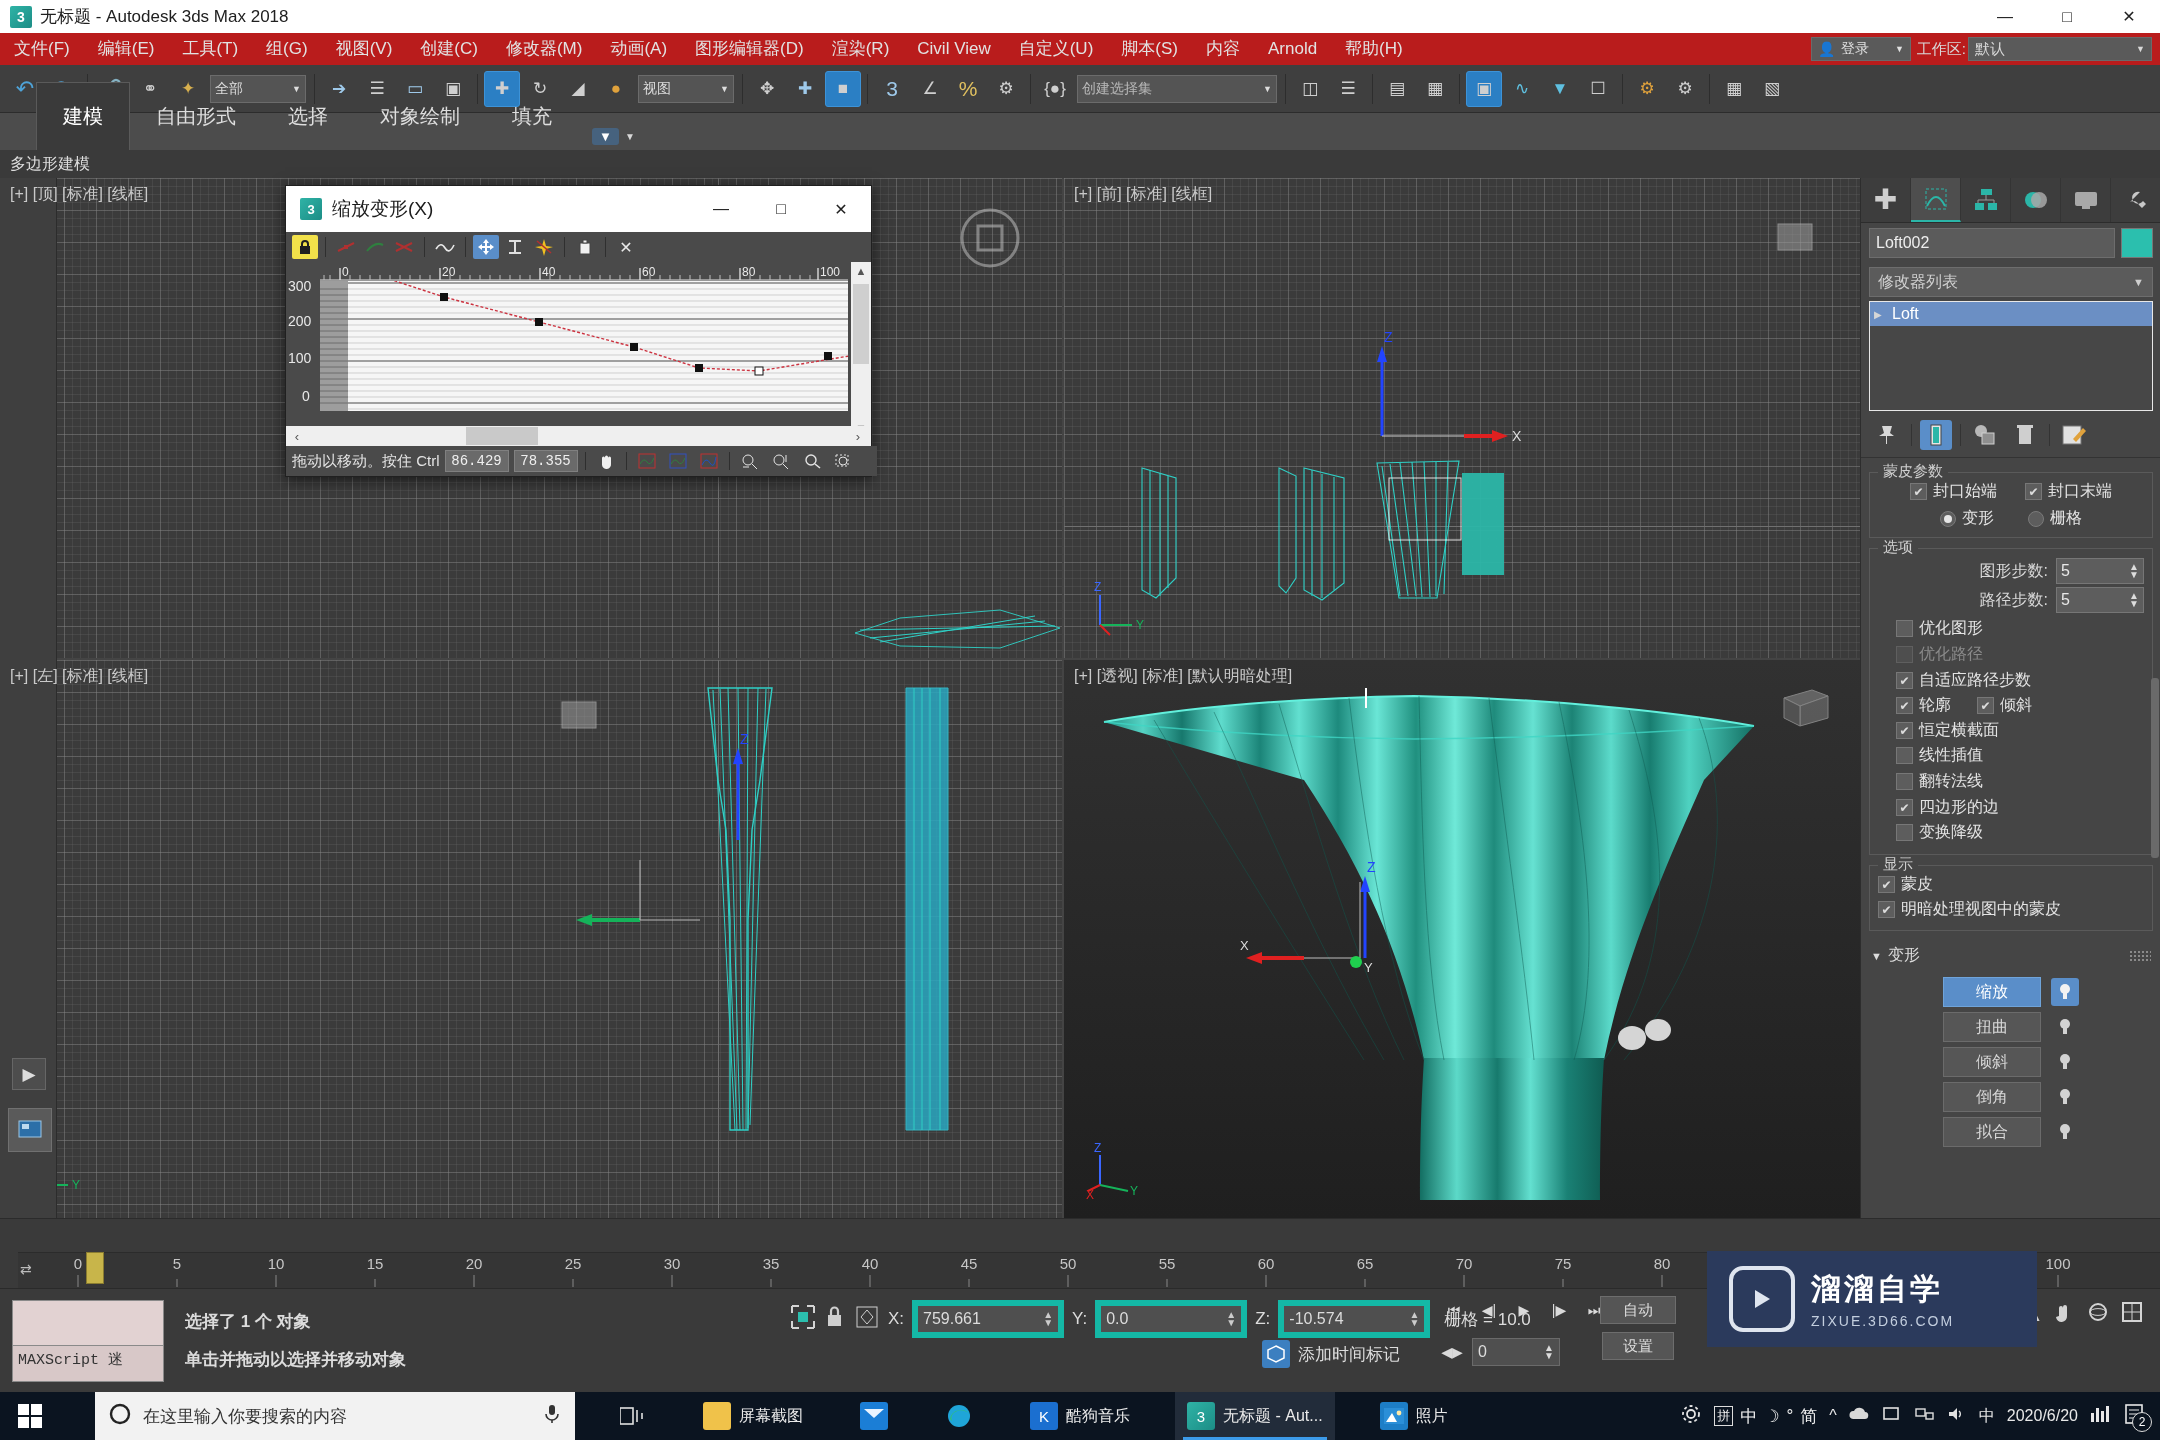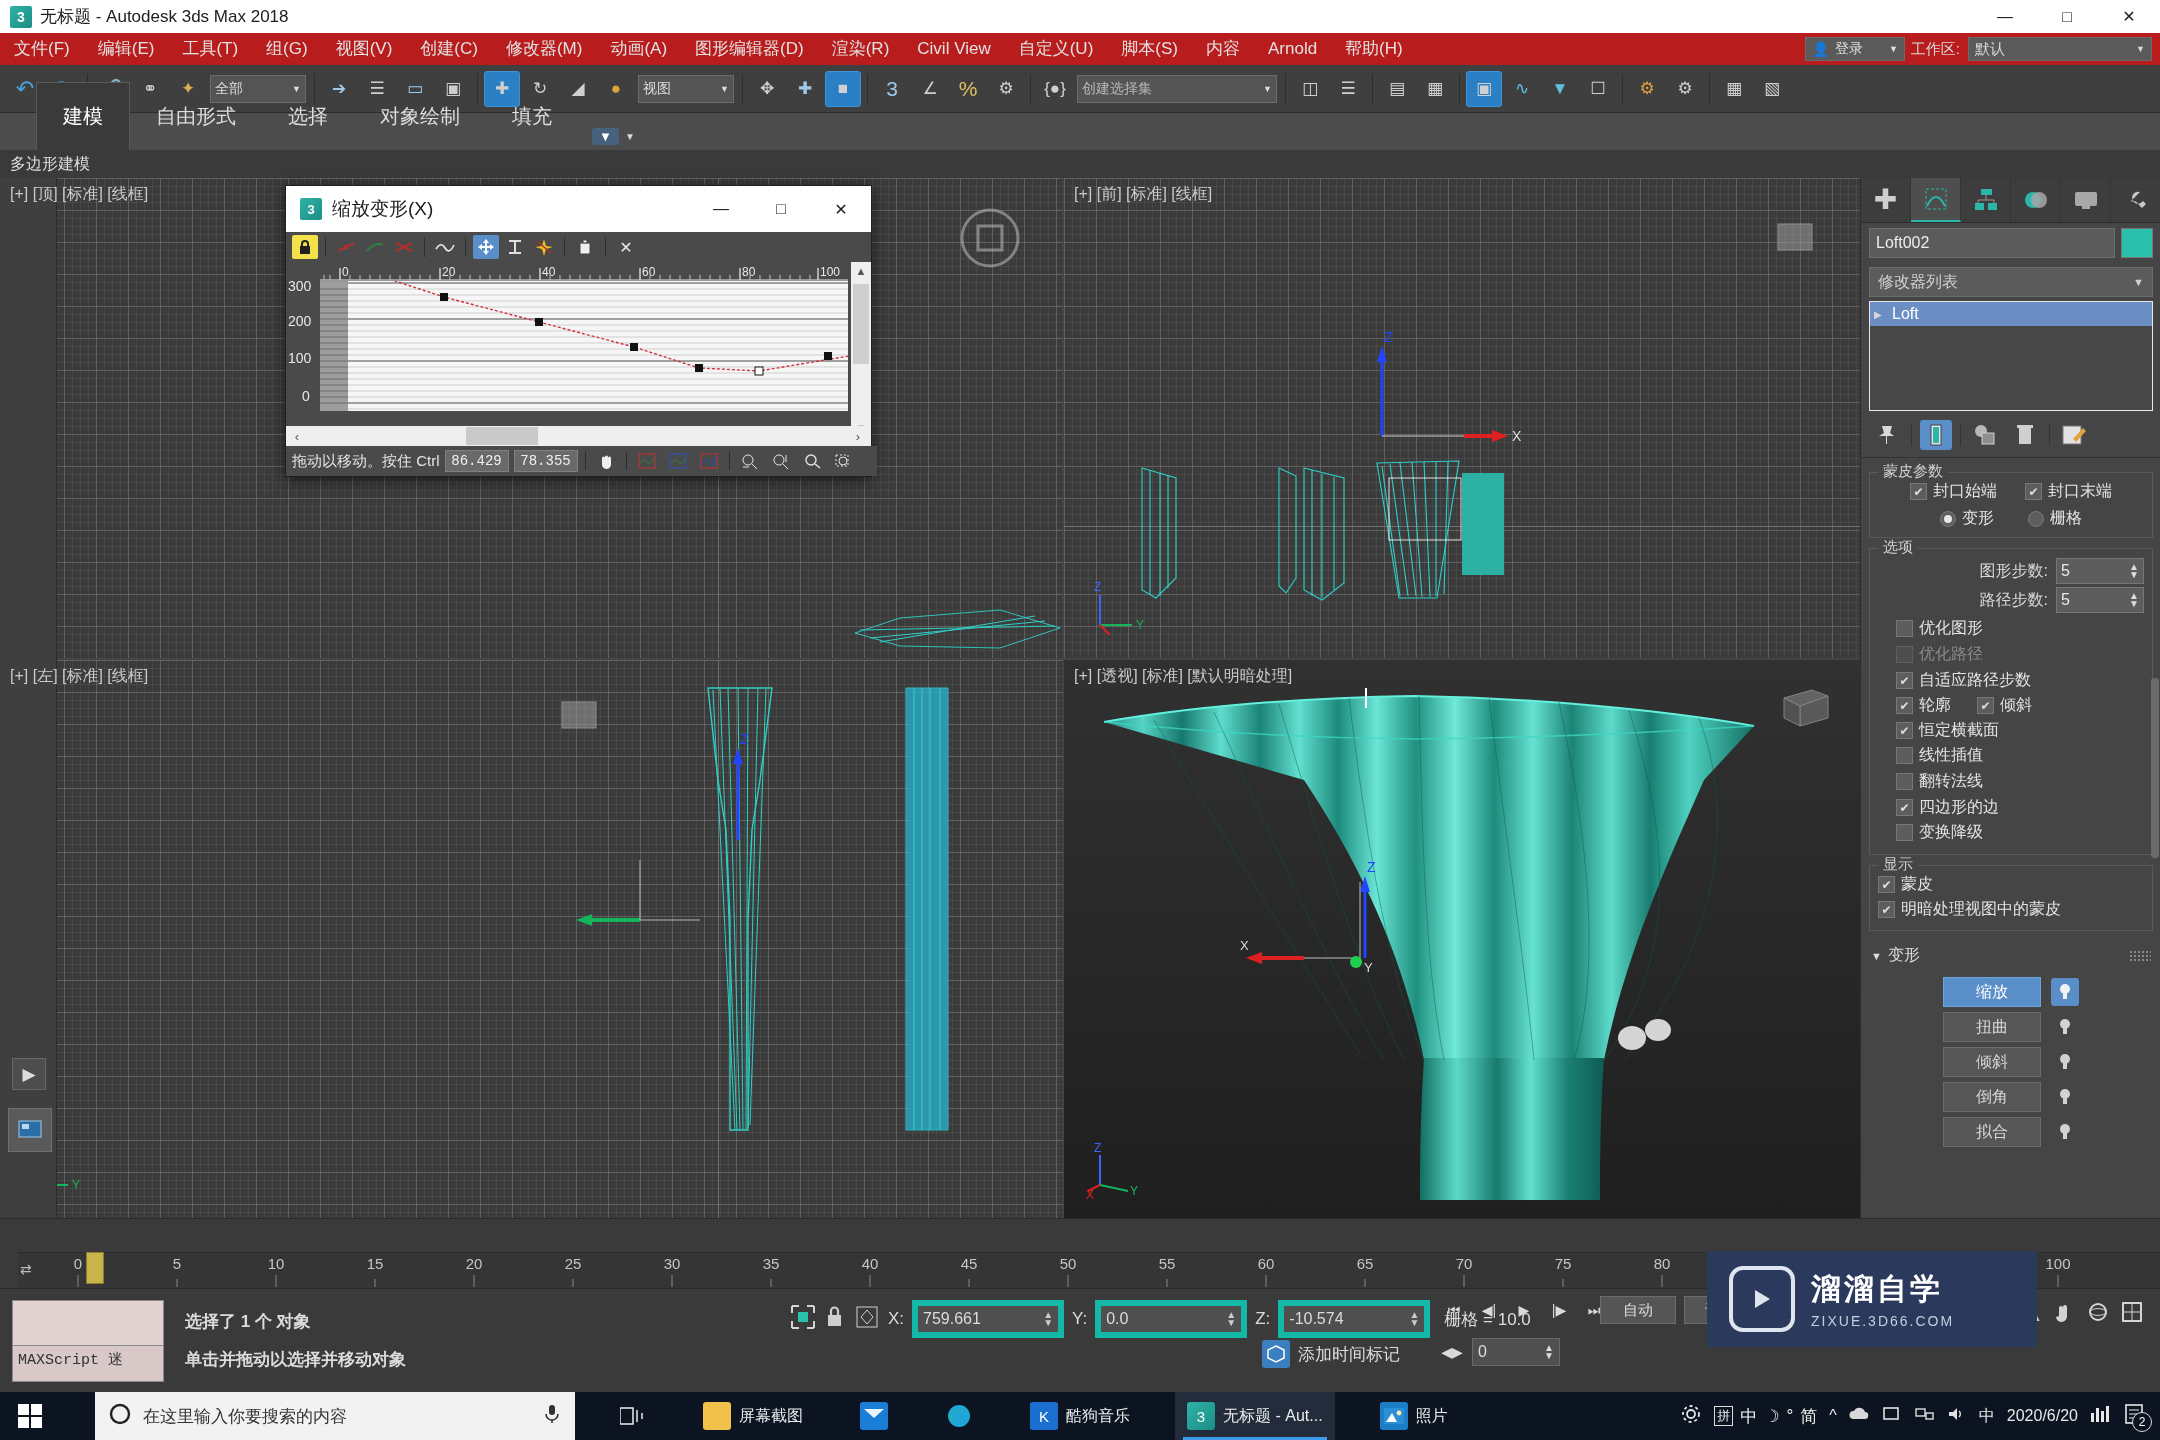--- a/index.html
+++ b/index.html
@@ -188,21 +188,21 @@
     <div class="menu-item">脚本(S)</div>
     <div class="menu-item">内容</div>
     <div class="menu-item">Arnold</div>
     <div class="menu-item">帮助(H)</div>
     <div class="login-box">
       <span style="margin-right:5px;">👤</span>
       <span>登录</span>
       <span class="caret" style="margin-left:26px;font-size:9px;">▼</span>
     </div>
     <div class="wsbox">
-      <span style="margin-right:8px;">工作区:</span>
+      <span style="margin-right:2px;">工作区:</span>
       <span class="wsselect">
         <span>默认</span>
         <span style="margin-left:auto;font-size:9px;">▼</span>
       </span>
     </div>
   </div>
 
   <div class="maintoolbar">
     <div class="tbtn flat" style="color:#4ea3d8;font-size:22px;">↶</div>
     <div class="tbtn flat" style="color:#4ea3d8;font-size:22px;">↷</div>
@@ -1153,21 +1153,21 @@
     <div class="abtn">|▶</div>
     <div class="abtn">⏭</div>
   </div>
   <div style="position:absolute;left:1438px;top:1338px;display:flex;align-items:center;gap:6px;">
     <span class="abtn">◀▶</span>
     <span style="width:76px;height:26px;background:#4f4f4f;border:1px solid #6a6a6a;display:flex;align-items:center;padding:0 5px;font-size:16px;color:#dcdcdc;">
       <span>0</span>
       <span style="margin-left:auto;font-size:10px;line-height:8px;">▲<br>▼</span>
     </span>
   </div>
-  <div style="position:absolute;left:1600px;top:1296px;display:flex;align-items:center;gap:8px;">
+  <div style="position:absolute;left:1600px;top:1296px;display:flex;align-items:center;gap:8px;flex-direction:column;">
     <span style="width:74px;height:26px;background:#555;border:1px solid #6d6d6d;display:flex;align-items:center;justify-content:center;font-size:15px;color:#ddd;">自动</span>
     <span style="width:70px;height:26px;background:#555;border:1px solid #6d6d6d;display:flex;align-items:center;justify-content:center;font-size:15px;color:#ddd;">设置</span>
   </div>
   <div style="position:absolute;right:16px;top:1300px;display:flex;align-items:center;gap:10px;color:#d4d4d4;">
     <span><svg width="24" height="24">
           <circle cx="10" cy="10" r="7" fill="none" stroke="#d4d4d4" stroke-width="2"></circle>
           <path d="M15,15 L22,22" stroke="#d4d4d4" stroke-width="2"></path>
         </svg></span>
     <span><svg width="24" height="24">
           <circle cx="9" cy="9" r="6" fill="none" stroke="#d4d4d4" stroke-width="2"></circle>

